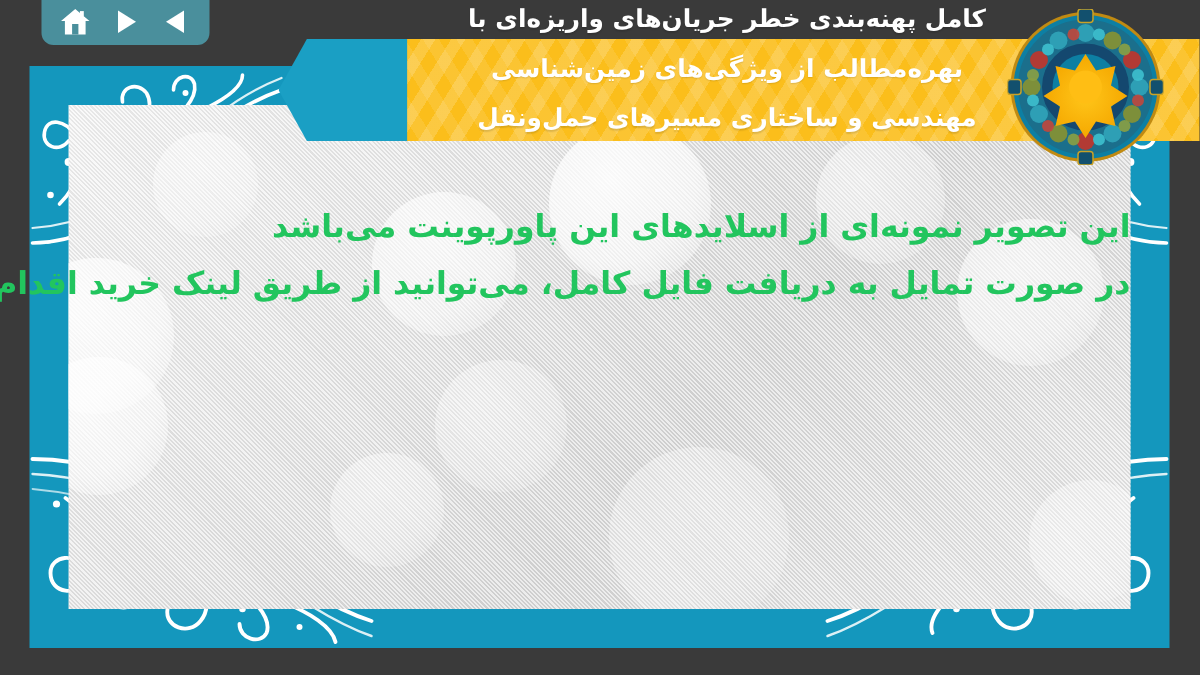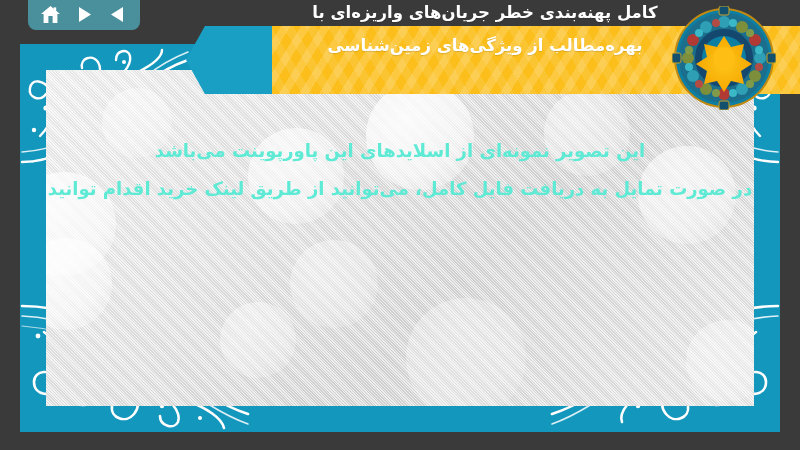--- a/index.html
+++ b/index.html
@@ -144,25 +144,26 @@
   #body-text {
     position:absolute;
     left:46px; top:132px;
     width:708px;
     z-index:30;
     text-align:center;
     color:#111111;
     direction:rtl;
   }
   #body-text .bline {
-    font-size:18px;
+    font-size:21px;
     line-height:38px;
     font-weight:700;
-    color:#5eead4;
+    color:#22c55e;
     white-space:nowrap;
+    text-align:right;
   }
 
   
   #medallion {
     position:absolute;
     left:672px; top:6px;
     width:104px; height:104px;
     z-index:70;
   }
   #medallion svg { display:block; }
@@ -303,20 +304,21 @@
   <div id="connector"></div>
 
   <div id="banner">
     <div class="chev"></div>
     <div class="chev2"></div>
   </div>
 
   <div id="title-wrap">
     <div class="tline">کامل پهنه‌بندی خطر جریان‌های واریزه‌ای با</div>
     <div class="tline">بهره‌مطالب از ویژگی‌های زمین‌شناسی</div>
+    <div class="tline">مهندسی و ساختاری مسیرهای حمل‌ونقل</div>
   </div>
 
   <div id="medallion">
     <svg width="104" height="104" viewBox="0 0 104 104">
       <defs>
         <radialGradient id="mgold" cx="50%" cy="50%" r="50%">
           <stop offset="0%" stop-color="#ffc61a"></stop>
           <stop offset="100%" stop-color="#f5a800"></stop>
         </radialGradient>
       </defs>

